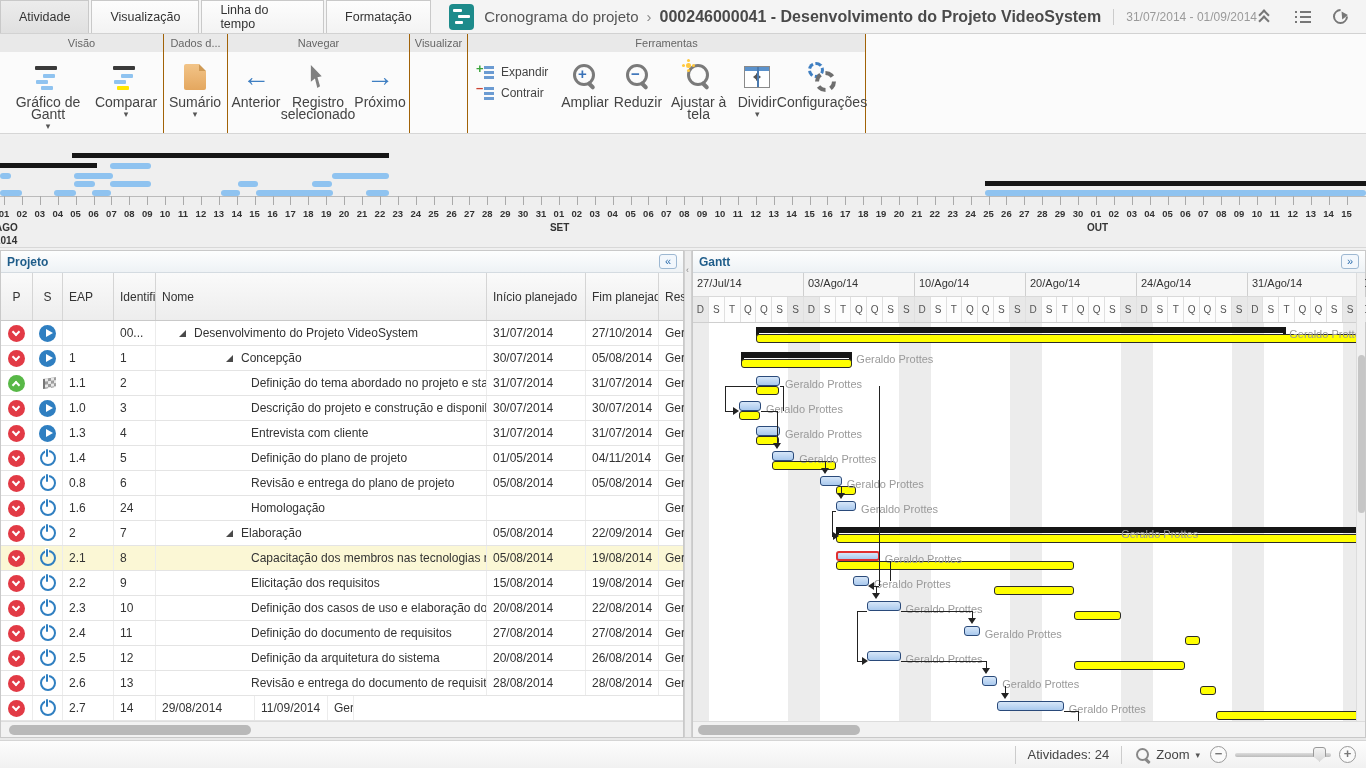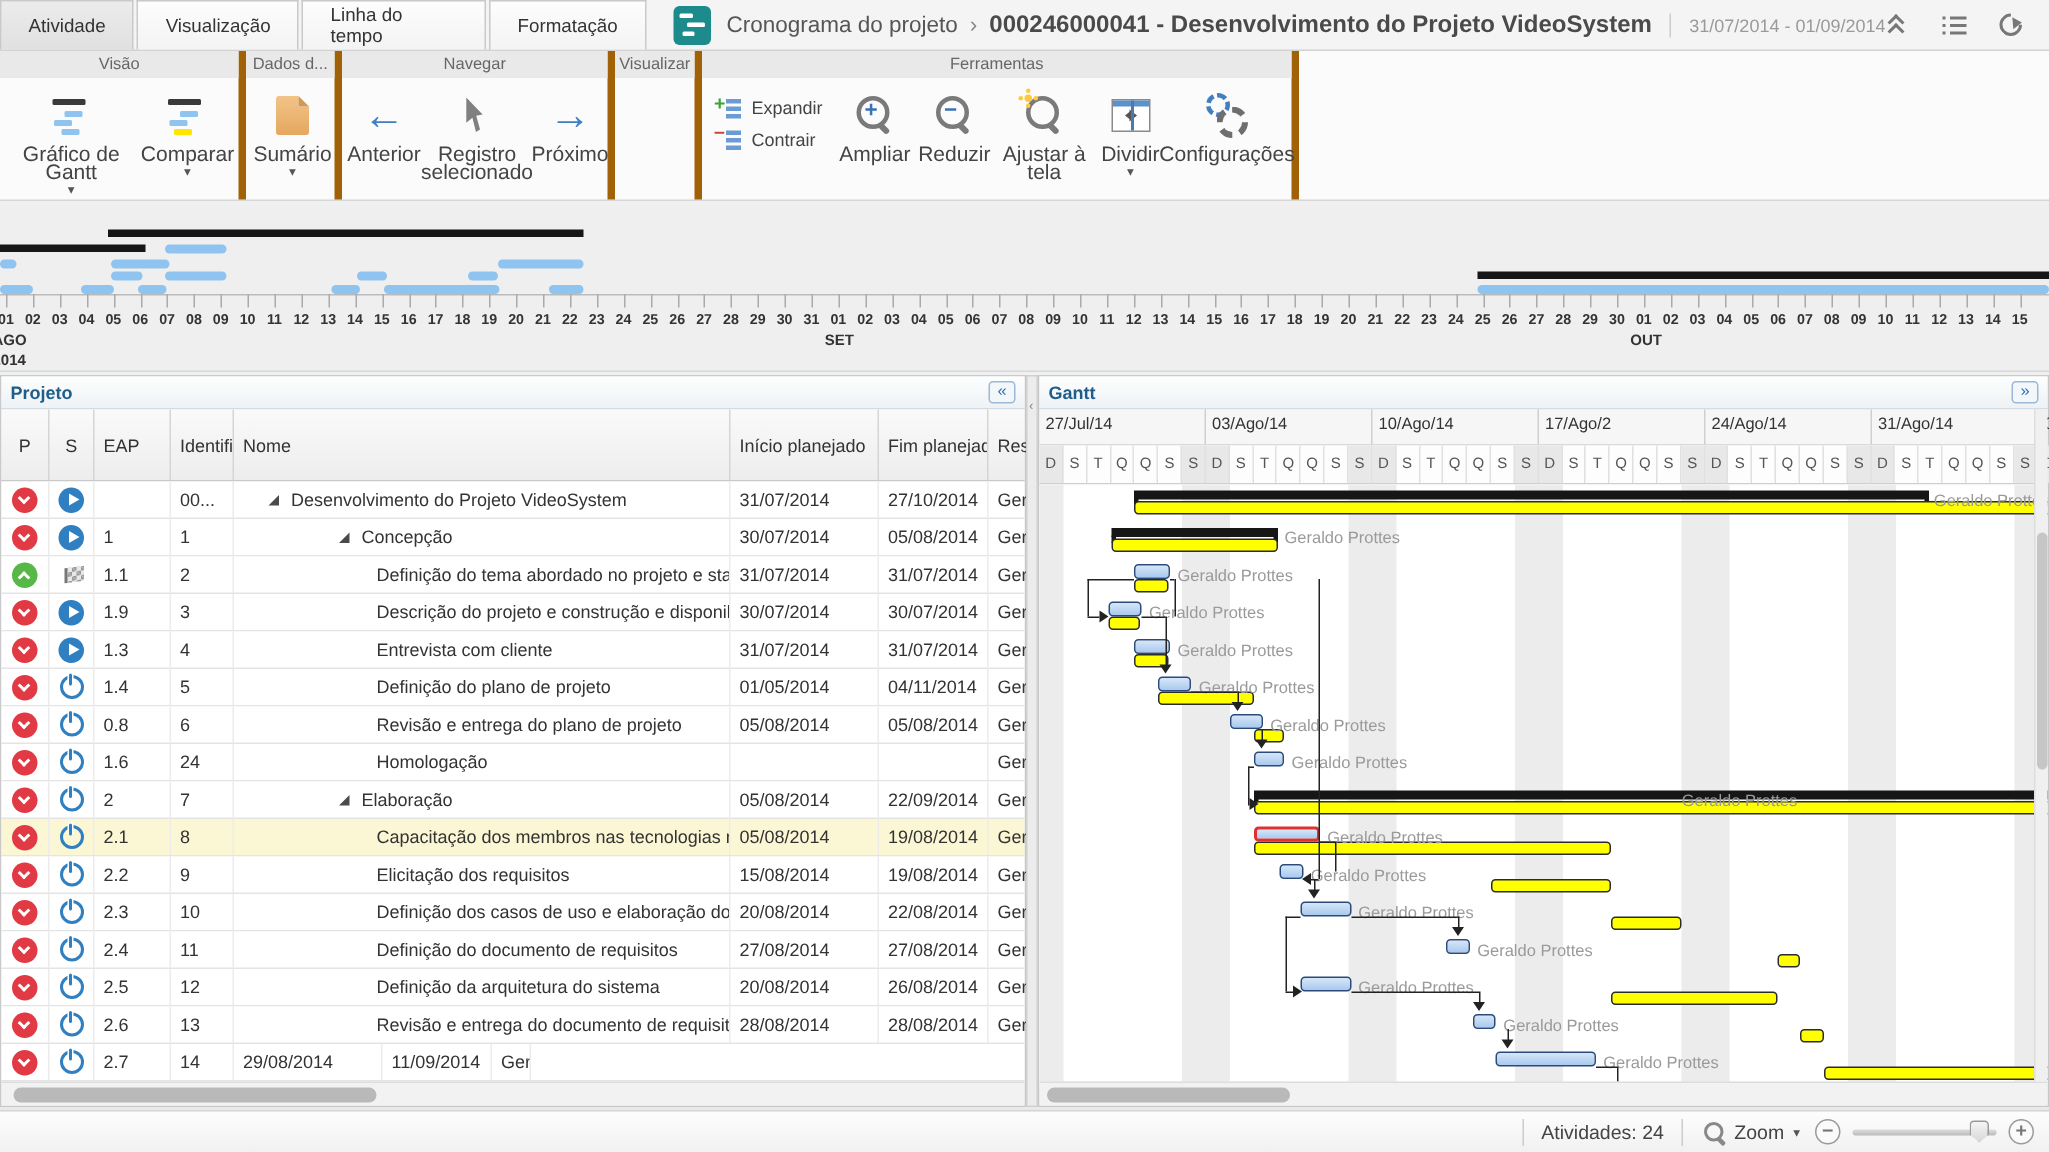--- a/index.html
+++ b/index.html
@@ -22,21 +22,21 @@
   .chev2 i { position:absolute; left:3px; width:8px; height:8px; border-top:2px solid #777; border-left:2px solid #777; transform:rotate(45deg); }
   .chev2 i:first-child { top:1px; } .chev2 i:last-child { top:7px; }
   .hd-list { width:16px; height:12px; position:relative; cursor:pointer; }
   .hd-list::before { content:""; position:absolute; left:5px; top:0; width:11px; height:2px; background:#777; box-shadow:0 5px 0 #777, 0 10px 0 #777; }
   .hd-list::after { content:""; position:absolute; left:0; top:0; width:2px; height:2px; background:#777; box-shadow:0 5px 0 #777, 0 10px 0 #777; }
   .hd-refresh { width:15px; height:15px; border:2px solid #777; border-radius:50%; border-top-color:transparent; position:relative; transform:rotate(45deg); cursor:pointer; }
   .hd-refresh::after { content:""; position:absolute; top:-5px; right:-2px; border:4px solid transparent; border-bottom:6px solid #777; transform:rotate(40deg); }
 
   
   .ribbon { position:absolute; left:0; top:34px; width:1366px; height:100px; background:#fbfbfb; border-bottom:1px solid #d6d6d6; display:flex; }
-  .rgroup { display:flex; flex-direction:column; border-right:5px solid #a16207; }
+  .rgroup { display:flex; flex-direction:column; border-right:1px solid #a16207; }
   .rg-label { height:18px; background:#e9e9e9; color:#666; font-size:11px; text-align:center; line-height:18px; overflow:hidden; white-space:nowrap; }
   .rg-btns { flex:1; display:flex; align-items:flex-start; padding:4px 2px 0 2px; }
   .rbtn { display:flex; flex-direction:column; align-items:center; padding:2px 4px; cursor:pointer; }
   .rbtn .ric { height:38px; display:flex; align-items:center; justify-content:center; }
   .rbtn .rlbl { font-size:14px; color:#444; text-align:center; line-height:12px; white-space:pre-line; }
   .caret { font-size:9px; color:#555; line-height:8px; margin-top:2px; }
   .minibtns { display:flex; flex-direction:column; justify-content:center; gap:6px; padding:8px 6px 0 8px; }
   .minibtn { display:flex; align-items:center; gap:6px; cursor:pointer; }
   .minibtn .rlbl { font-size:12px; color:#444; }
 
@@ -554,21 +554,21 @@
           <div class="td ctr" style="width: 32px; flex: 0 0 auto;">
             <div class="ico-c red">
               <div class="vdn"></div>
             </div>
           </div>
           <div class="td ctr" style="width: 30px; flex: 0 0 auto;">
             <div class="ico-c blue">
               <div class="ply"></div>
             </div>
           </div>
-          <div class="td" style="width: 51px; flex: 0 0 auto;">1.9</div>
+          <div class="td" style="width: 51px; flex: 0 0 auto;">1.0</div>
           <div class="td" style="width: 42px; flex: 0 0 auto;">3</div>
           <div class="td" style="width: 331px; flex: 0 0 auto; padding-left: 95px;">
             <span>Descrição do projeto e construção e disponibiliz...</span>
           </div>
           <div class="td" style="width: 99px; flex: 0 0 auto;">30/07/2014</div>
           <div class="td" style="width: 73px; flex: 0 0 auto;">30/07/2014</div>
           <div class="td" style="width: 26px; flex: 0 0 auto;">Geraldo Prottes</div>
         </div>
         <div class="trow">
           <div class="td ctr" style="width: 32px; flex: 0 0 auto;">
@@ -798,21 +798,21 @@
 
   <div class="panel" style="left:692px;width:674px">
     <div class="panel-hd">
       <span class="panel-title">Gantt</span>
       <span class="panel-colbtn">»</span>
     </div>
     <div class="g-weeks" id="g-weeks">
         <div class="g-week" style="width: 111px;">27/Jul/14</div>
         <div class="g-week" style="width: 111px;">03/Ago/14</div>
         <div class="g-week" style="width: 111px;">10/Ago/14</div>
-        <div class="g-week" style="width: 111px;">17/Ago/2</div>
+        <div class="g-week" style="width: 111px;">20/Ago/14</div>
         <div class="g-week" style="width: 111px;">24/Ago/14</div>
         <div class="g-week" style="width: 111px;">31/Ago/14</div>
         <div class="g-week" style="width: 111px;">07/Set/14</div>
       </div>
     <div class="g-days" id="g-days">
         <div class="g-day we" style="width: 15.8571px;">D</div>
         <div class="g-day" style="width: 15.8571px;">S</div>
         <div class="g-day" style="width: 15.8571px;">T</div>
         <div class="g-day" style="width: 15.8571px;">Q</div>
         <div class="g-day" style="width: 15.8571px;">Q</div>

